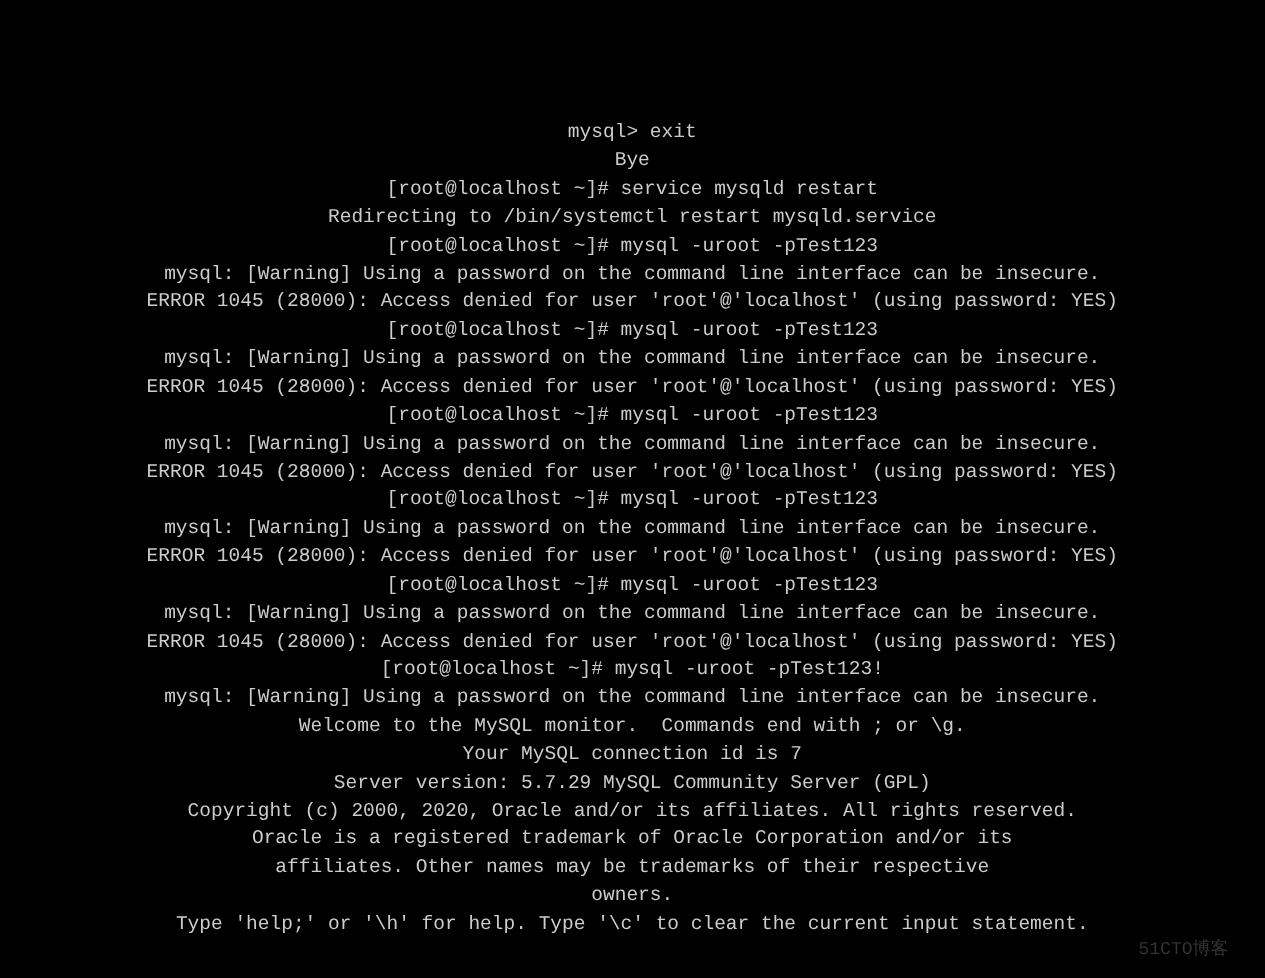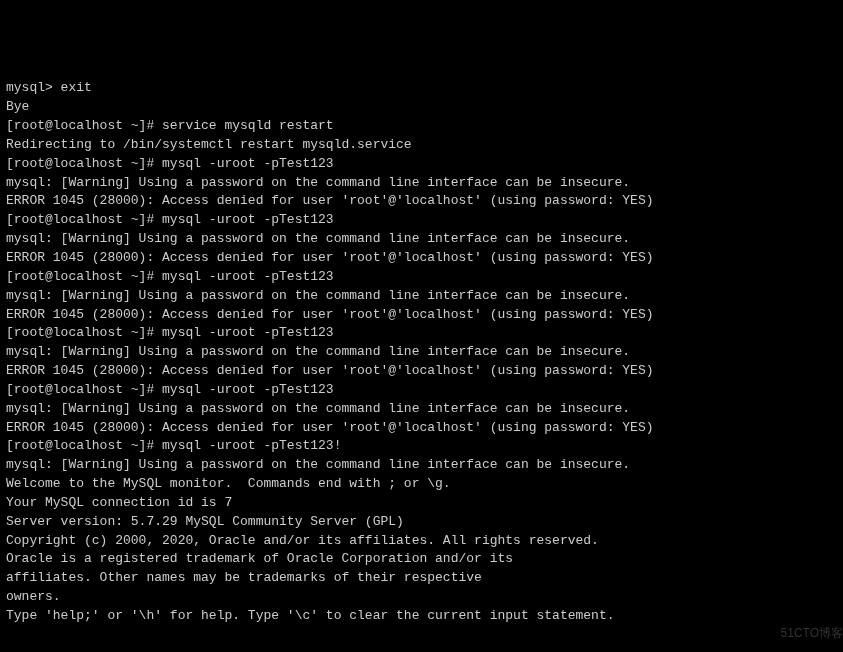--- a/index.html
+++ b/index.html
@@ -13,28 +13,29 @@
       width: 843px;
       height: 652px;
       box-sizing: border-box;
       overflow: hidden;
       white-space: pre-wrap;
       word-break: break-all;
       position: relative;
     }
     .line {
       display: block;
+      text-align: center;
     }
     .watermark {
       position: absolute;
       bottom: 10px;
-      right: 0;
+      right: 24px;
       color: #555;
       font-size: 12px;
-      font-family: Liberation Sans, sans-serif;
+      font-family: Liberation Mono, monospace;
       opacity: 0.6;
     }
   </style>
 </head>
 <body>
 
 
 
 <div id="terminal"><span class="line">mysql&gt; exit</span><span class="line">Bye</span><span class="line">[root@localhost ~]# service mysqld restart</span><span class="line">Redirecting to /bin/systemctl restart mysqld.service</span><span class="line">[root@localhost ~]# mysql -uroot -pTest123</span><span class="line">mysql: [Warning] Using a password on the command line interface can be insecure.</span><span class="line">ERROR 1045 (28000): Access denied for user 'root'@'localhost' (using password: YES)</span><span class="line">[root@localhost ~]# mysql -uroot -pTest123</span><span class="line">mysql: [Warning] Using a password on the command line interface can be insecure.</span><span class="line">ERROR 1045 (28000): Access denied for user 'root'@'localhost' (using password: YES)</span><span class="line">[root@localhost ~]# mysql -uroot -pTest123</span><span class="line">mysql: [Warning] Using a password on the command line interface can be insecure.</span><span class="line">ERROR 1045 (28000): Access denied for user 'root'@'localhost' (using password: YES)</span><span class="line">[root@localhost ~]# mysql -uroot -pTest123</span><span class="line">mysql: [Warning] Using a password on the command line interface can be insecure.</span><span class="line">ERROR 1045 (28000): Access denied for user 'root'@'localhost' (using password: YES)</span><span class="line">[root@localhost ~]# mysql -uroot -pTest123</span><span class="line">mysql: [Warning] Using a password on the command line interface can be insecure.</span><span class="line">ERROR 1045 (28000): Access denied for user 'root'@'localhost' (using password: YES)</span><span class="line">[root@localhost ~]# mysql -uroot -pTest123!</span><span class="line">mysql: [Warning] Using a password on the command line interface can be insecure.</span><span class="line">Welcome to the MySQL monitor.  Commands end with ; or \g.</span><span class="line">Your MySQL connection id is 7</span><span class="line">Server version: 5.7.29 MySQL Community Server (GPL)</span><span class="line"></span><span class="line">Copyright (c) 2000, 2020, Oracle and/or its affiliates. All rights reserved.</span><span class="line"></span><span class="line">Oracle is a registered trademark of Oracle Corporation and/or its</span><span class="line">affiliates. Other names may be trademarks of their respective</span><span class="line">owners.</span><span class="line"></span><span class="line">Type 'help;' or '\h' for help. Type '\c' to clear the current input statement.</span></div>
 <div class="watermark">51CTO博客</div>

